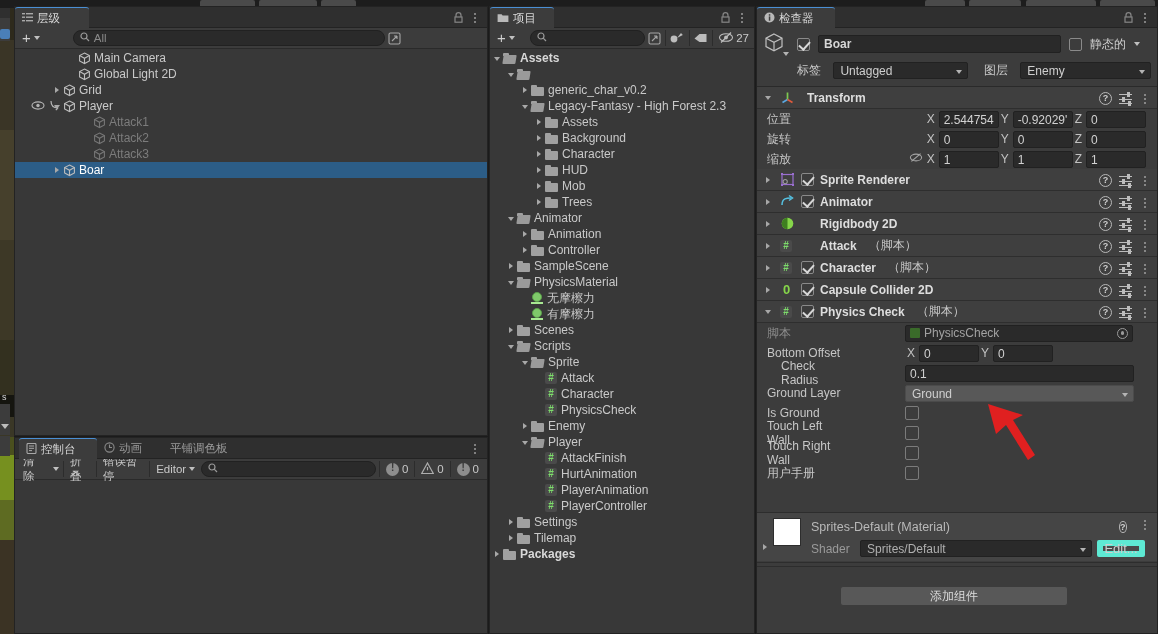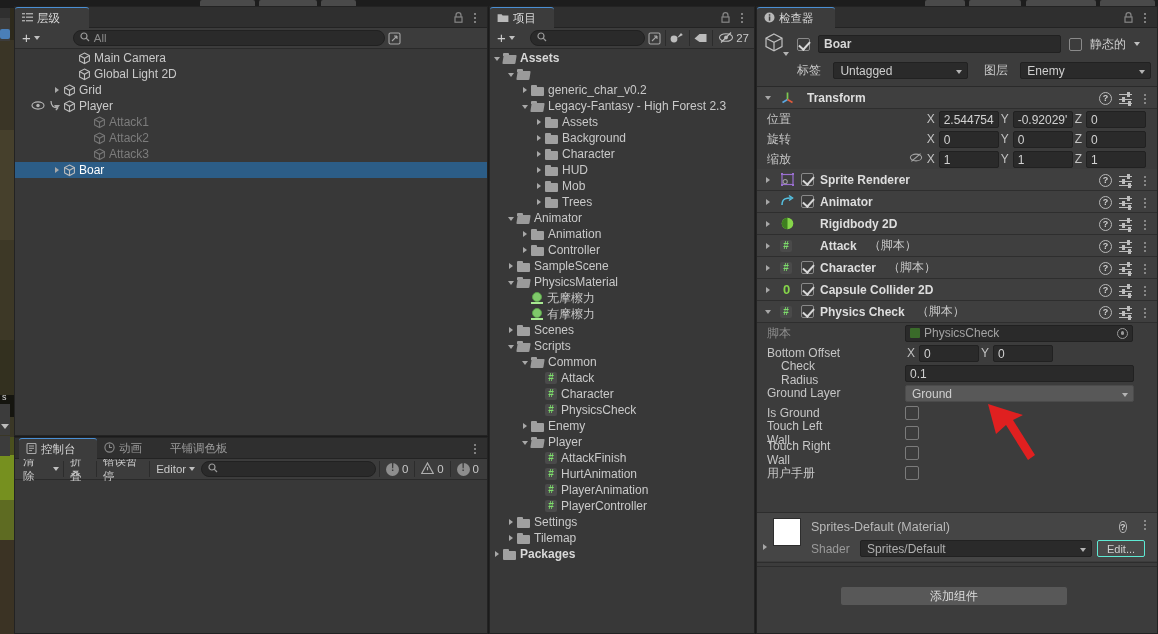--- a/index.html
+++ b/index.html
@@ -105,22 +105,22 @@
   .addbtn{height:20px;background:#585858;border:1px solid #3c3c3c;border-radius:3px;
           color:#dcdcdc;font-size:12px;display:flex;align-items:center;justify-content:center;}
 
   
   .cntbadge{display:flex;align-items:center;gap:3px;padding:0 6px;height:17px;color:#c8c8c8;font-size:11.5px;}
   .circ{width:13px;height:13px;border-radius:50%;background:#8e8e8e;position:relative;}
   .circ::after{content:"!";position:absolute;left:0;right:0;top:-1px;color:#3a3a3a;font-size:10px;
                font-weight:bold;text-align:center;}
   .sep{width:1px;height:16px;background:#2c2c2c;}
 
-  .ibtn{height:17px;background:#4a4a4a;border:1px solid #5eead4;border-radius:2px;
-        display:flex;align-items:center;justify-content:center;color:#cfcfcf;font-size:11px;padding:0 5px;}
+  .ibtn{height:17px;background:#4a4a4a;border:6px solid #5eead4;border-radius:2px;
+        display:flex;align-items:center;justify-content:center;color:#cfcfcf;font-size:13px;padding:0 5px;}
 </style>
 </head>
 <body>
 
 <div class="abs" id="scene-sliver">
   <div class="band" style="top:0;height:40px;background:#2e2a1c;"></div>
   <div class="band" style="top:40px;height:90px;background:#3a3526;"></div>
   <div class="band" style="top:130px;height:110px;background:#46402c;"></div>
   <div class="band" style="top:240px;height:100px;background:#3d3826;"></div>
   <div class="band" style="top:340px;height:55px;background:#33301f;"></div>
@@ -620,21 +620,21 @@
         </span>
         <span class="lbl">Scripts</span>
       </div>
       <div class="row">
         <span style="display:inline-block;width:30px;flex:none;"></span>
         <span class="tri d"></span>
         <span class="fold open">
           <span class="t"></span>
           <span class="b"></span>
         </span>
-        <span class="lbl">Common</span>
+        <span class="lbl">Sprite</span>
       </div>
       <div class="row">
         <span style="display:inline-block;width:44px;flex:none;"></span>
         <span class="tri"></span>
         <span class="cs">#</span>
         <span class="lbl">Attack</span>
       </div>
       <div class="row">
         <span style="display:inline-block;width:44px;flex:none;"></span>
         <span class="tri"></span>

